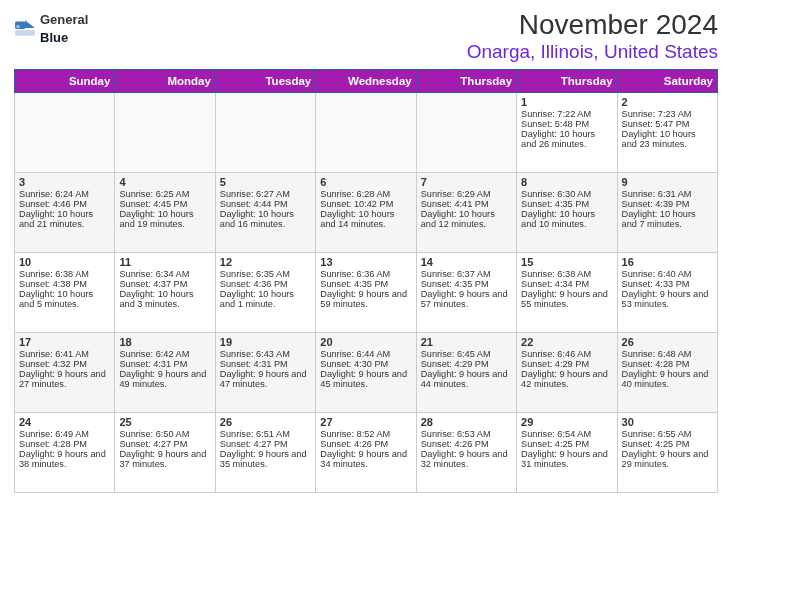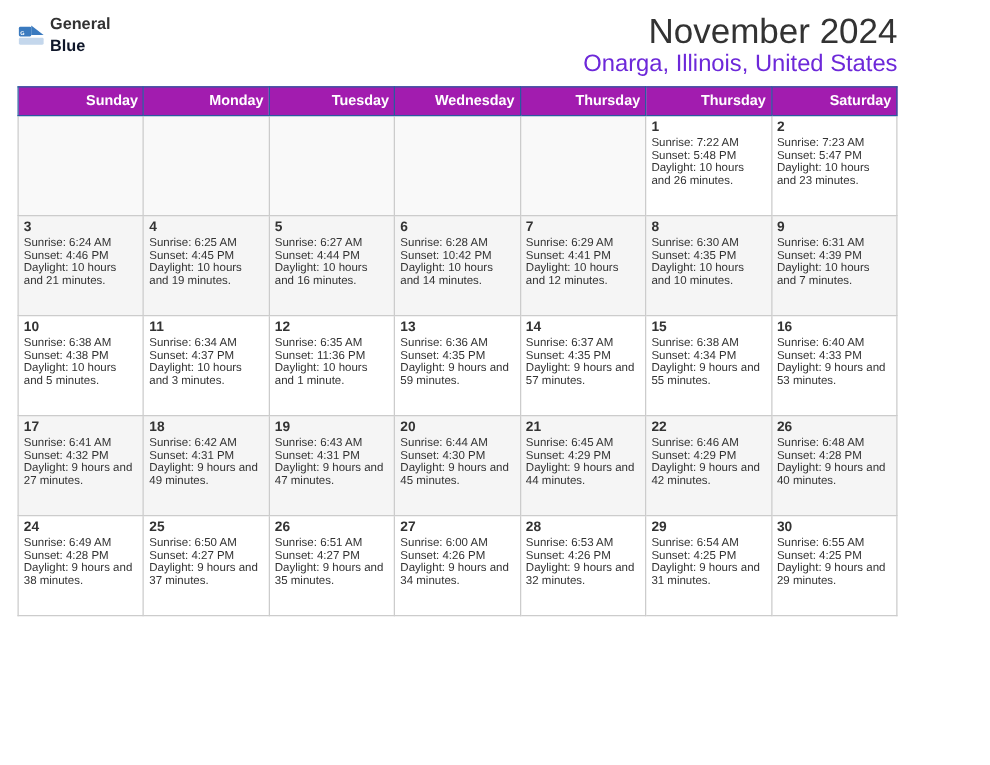--- a/index.html
+++ b/index.html
@@ -203,21 +203,21 @@
           </td>
           <td>
             <span class="day-number">11</span>
             <div>Sunrise: 6:34 AM</div>
             <div>Sunset: 4:37 PM</div>
             <div>Daylight: 10 hours and 3 minutes.</div>
           </td>
           <td>
             <span class="day-number">12</span>
             <div>Sunrise: 6:35 AM</div>
-            <div>Sunset: 11:36 PM</div>
+            <div>Sunset: 4:36 PM</div>
             <div>Daylight: 10 hours and 1 minute.</div>
           </td>
           <td>
             <span class="day-number">13</span>
             <div>Sunrise: 6:36 AM</div>
             <div>Sunset: 4:35 PM</div>
             <div>Daylight: 9 hours and 59 minutes.</div>
           </td>
           <td>
             <span class="day-number">14</span>
@@ -296,21 +296,21 @@
             <div>Daylight: 9 hours and 37 minutes.</div>
           </td>
           <td>
             <span class="day-number">26</span>
             <div>Sunrise: 6:51 AM</div>
             <div>Sunset: 4:27 PM</div>
             <div>Daylight: 9 hours and 35 minutes.</div>
           </td>
           <td>
             <span class="day-number">27</span>
-            <div>Sunrise: 6:00 AM</div>
+            <div>Sunrise: 8:52 AM</div>
             <div>Sunset: 4:26 PM</div>
             <div>Daylight: 9 hours and 34 minutes.</div>
           </td>
           <td>
             <span class="day-number">28</span>
             <div>Sunrise: 6:53 AM</div>
             <div>Sunset: 4:26 PM</div>
             <div>Daylight: 9 hours and 32 minutes.</div>
           </td>
           <td>

